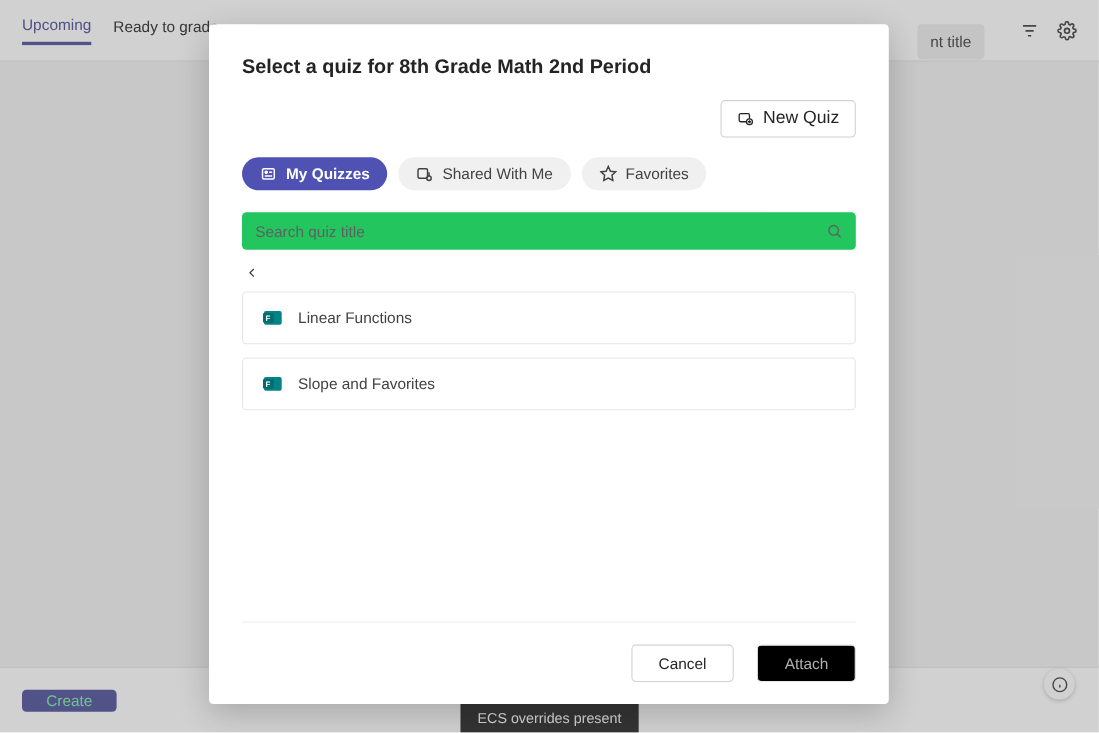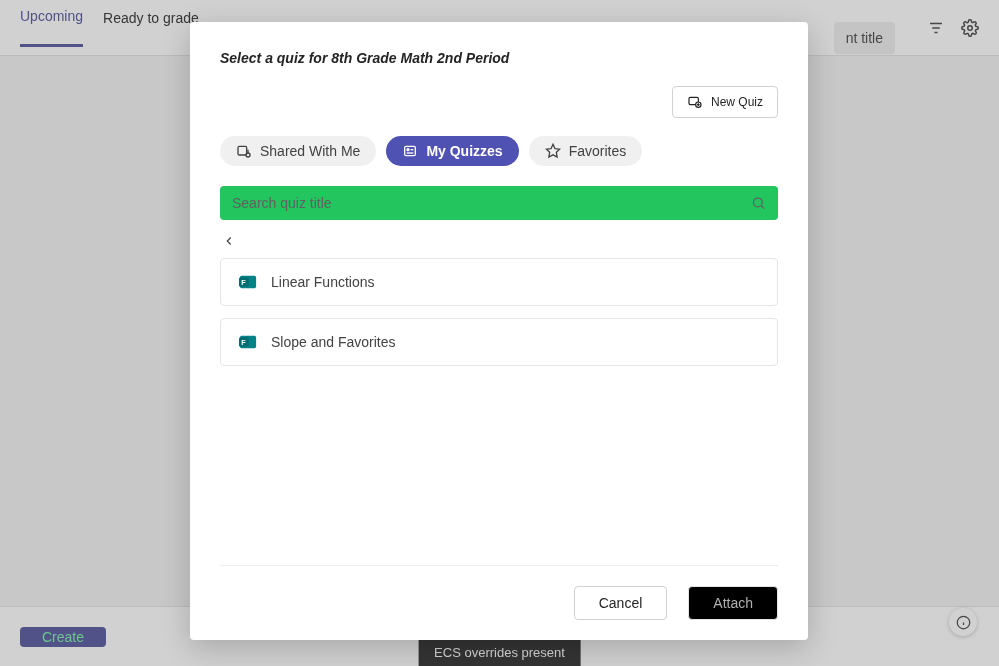--- a/index.html
+++ b/index.html
@@ -4,21 +4,21 @@
   <style>
     * { box-sizing: border-box; margin: 0; padding: 0; font-family: "Segoe UI", -apple-system, sans-serif; }
     body { width: 999px; height: 666px; background: #f5f5f5; overflow: hidden; position: relative; }
     
     
     .page-tabs {
       position: absolute; top: 0; left: 0; right: 0;
       display: flex; align-items: center; padding: 0 20px; height: 56px;
       border-bottom: 1px solid #e5e5e5; background: #fff;
     }
-    .page-tab { font-size: 14px; color: #444; margin-right: 20px; padding-bottom: 20px; cursor: pointer; }
+    .page-tab { font-size: 14px; color: #444; margin-right: 20px; padding-bottom: 8px; cursor: pointer; }
     .page-tab.active { color: #6264a7; border-bottom: 3px solid #6264a7; font-weight: 500; }
     .page-tabs .spacer { flex: 1; }
     .title-hint { background: #f0f0f0; border-radius: 4px; padding: 8px 12px; color: #555; font-size: 14px; margin-right: 16px; margin-top: 21px; }
     .toolbar-icon { width: 18px; height: 18px; color: #555; margin-left: 16px; display: flex; align-items: center; justify-content: center; cursor: pointer; }
     
     .bottom-bar { position: absolute; bottom: 0; left: 0; right: 0; height: 60px;
       border-top: 1px solid #e5e5e5; display: flex; align-items: center; padding: 0 20px; background: #fff; }
     .create-btn { background: #6264a7; color: #86efac; border: none; border-radius: 4px;
       padding: 2px 22px; font-size: 14px; cursor: pointer; }
     .ecs-badge { position: absolute; bottom: 0; left: 50%; transform: translateX(-50%);
@@ -27,25 +27,25 @@
       border-radius: 50%; background: #fff; box-shadow: 0 1px 4px rgba(0,0,0,.2);
       display: flex; align-items: center; justify-content: center; color: #555; font-size: 14px; cursor: pointer;}
 
     
     .overlay { position: absolute; inset: 0; background: rgba(0,0,0,.18); }
 
     
     .dialog { position: absolute; top: 22px; left: 190px; width: 618px; height: 618px;
       background: #fff; border-radius: 4px; box-shadow: 0 8px 30px rgba(0,0,0,.2);
       display: flex; flex-direction: column; padding: 20px 30px; }
-    .dialog-title { font-size: 14px; font-weight: 700; color: #242424; margin-top: 8px; margin-bottom: 20px; font-style: italic; }
+    .dialog-title { font-size: 18px; font-weight: 700; color: #242424; margin-top: 8px; margin-bottom: 20px; }
     
     .new-quiz-row { display: flex; justify-content: flex-end; margin-bottom: 18px;}
     .new-quiz-btn { border: 1px solid #d1d1d1; background: #fff; border-radius: 4px;
-      padding: 7px 14px; font-size: 12px; color: #242424; display: inline-flex; align-items: center; gap: 8px; cursor: pointer;}
+      padding: 7px 14px; font-size: 16px; color: #242424; display: inline-flex; align-items: center; gap: 8px; cursor: pointer;}
     .new-quiz-btn svg { width: 16px; height: 16px; }
 
     .pill-row { display: flex; gap: 10px; margin-bottom: 20px; }
     .pill { border: none; border-radius: 18px; padding: 7px 16px; font-size: 14px;
       display: inline-flex; align-items: center; gap: 8px; cursor: pointer; background: #f0f0f0; color: #424242; }
     .pill.active { background: #4f52b2; color: #fff; font-weight: 600; }
     .pill svg { width: 16px; height: 16px; }
 
     .search-box { position: relative; }
     .search-input { width: 100%; border: none; background: #22c55e; border-radius: 4px;
@@ -115,36 +115,36 @@
           <rect x="3" y="5" width="14" height="11" rx="2"></rect>
           <circle cx="17" cy="16" r="4" fill="#fff"></circle>
           <line x1="17" y1="14" x2="17" y2="18"></line>
           <line x1="15" y1="16" x2="19" y2="16"></line>
         </svg>
       <span>New Quiz</span>
     </button>
   </div>
 
   <div class="pill-row">
-    <button class="pill">
-      <svg viewBox="0 0 24 24" fill="none" stroke="currentColor" stroke-width="2">
-          <rect x="3" y="5" width="13" height="13" rx="2"></rect>
-          <circle cx="18" cy="18" r="3"></circle>
-          <path d="M18 10v5"></path>
-        </svg>
-      <span>Shared With Me</span>
-    </button>
     <button class="pill active">
       <svg viewBox="0 0 24 24" fill="none" stroke="currentColor" stroke-width="2">
           <rect x="4" y="5" width="16" height="14" rx="2"></rect>
           <circle cx="9" cy="10" r="1.5" fill="currentColor"></circle>
           <line x1="13" y1="10" x2="17" y2="10"></line>
           <line x1="7" y1="15" x2="17" y2="15"></line>
         </svg>
       <span>My Quizzes</span>
+    </button>
+    <button class="pill">
+      <svg viewBox="0 0 24 24" fill="none" stroke="currentColor" stroke-width="2">
+          <rect x="3" y="5" width="13" height="13" rx="2"></rect>
+          <circle cx="18" cy="18" r="3"></circle>
+          <path d="M18 10v5"></path>
+        </svg>
+      <span>Shared With Me</span>
     </button>
     <button class="pill">
       <svg viewBox="0 0 24 24" fill="none" stroke="currentColor" stroke-width="2">
           <polygon points="12 2 15 8.5 22 9.3 17 14 18.2 21 12 17.8 5.8 21 7 14 2 9.3 9 8.5 12 2"></polygon>
         </svg>
       <span>Favorites</span>
     </button>
   </div>
 
   <div class="search-box">

